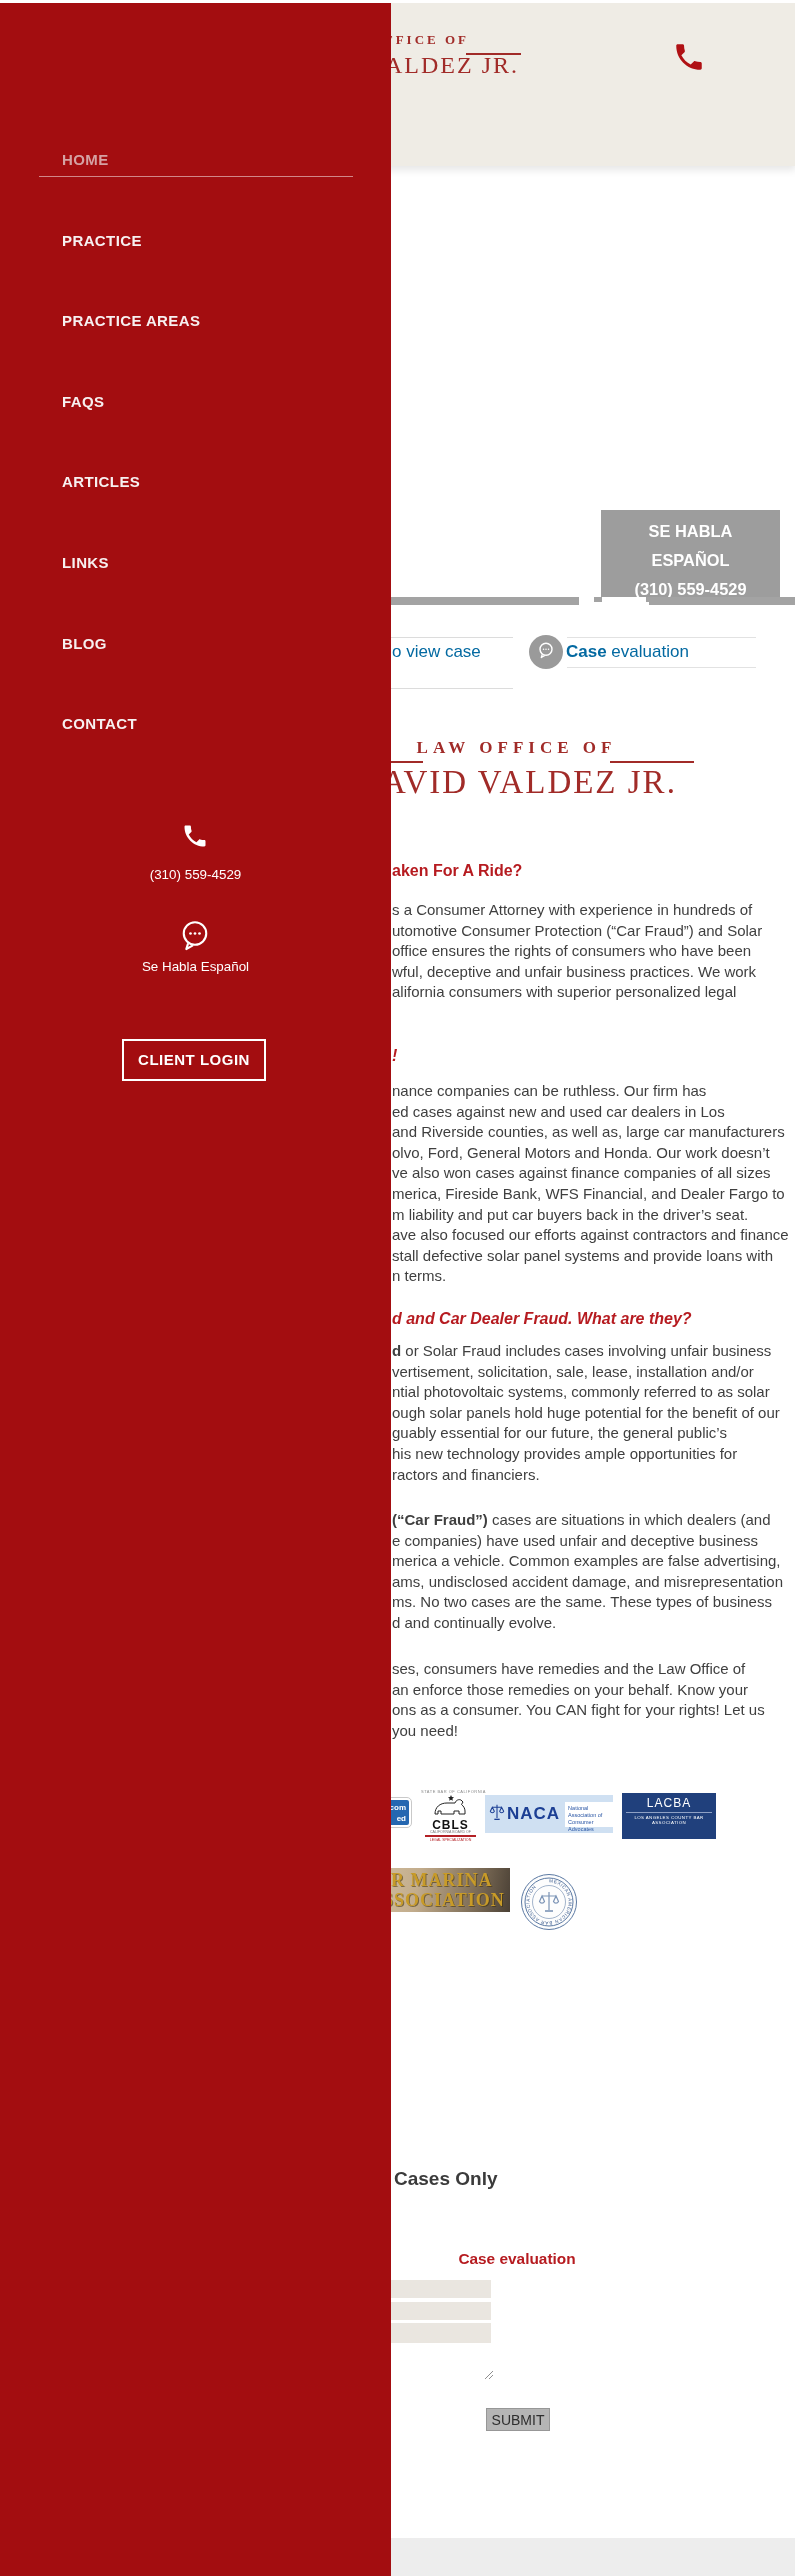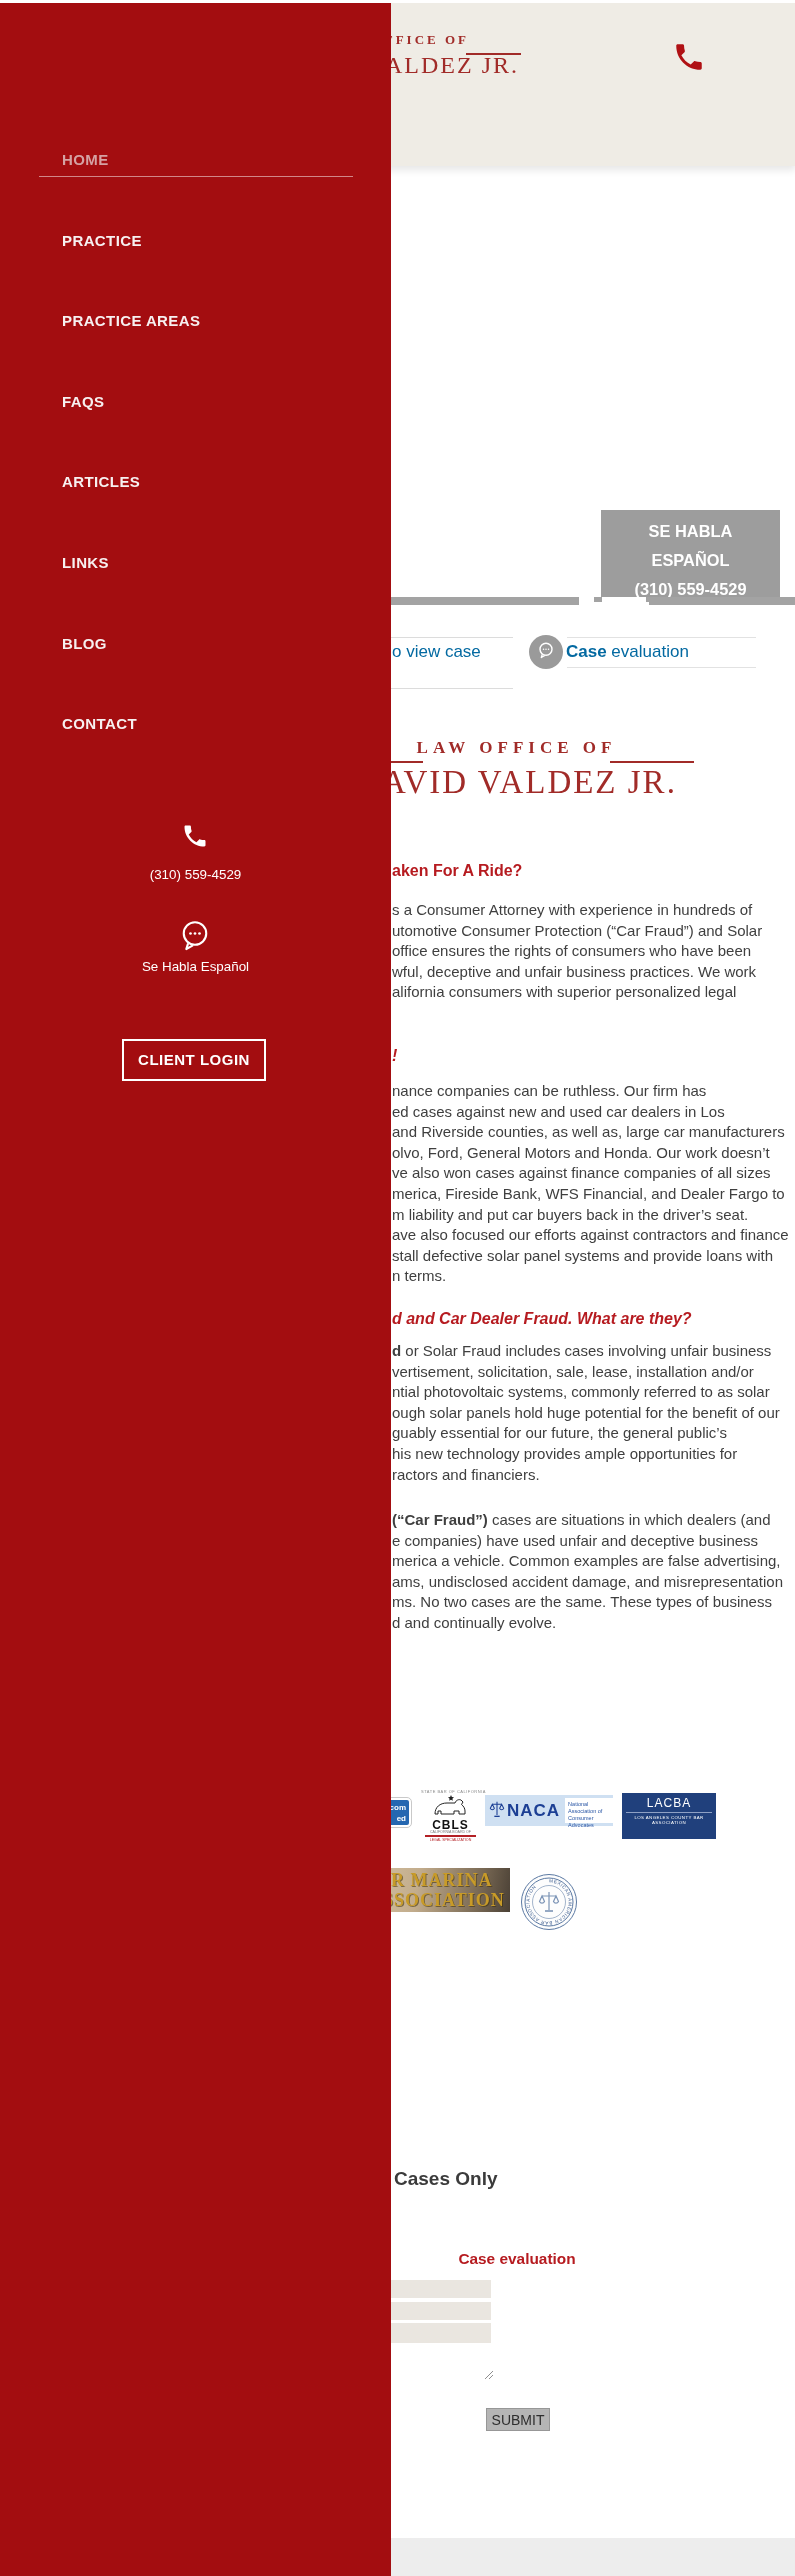--- a/index.html
+++ b/index.html
@@ -45,21 +45,21 @@
 
   
   .badge-lawyers { left:370px; top:1798px; width:41px; height:29px; background:#2567b1; border:2px solid #fff;
                    outline:1px solid #c9c9c9; border-radius:4px; color:#fff; font-weight:bold; font-size:8px;
                    text-align:right; padding:2px 3px 0 0; line-height:11px; }
   .badge-cbls { left:421px; top:1789px; width:59px; height:57px; background:#fff; text-align:center; }
   .cbls-arc { font-size:4px; color:#8a8a8a; letter-spacing:0.5px; white-space:nowrap; }
   .cbls-letters { font-size:12px; font-weight:900; color:#111; letter-spacing:1px; line-height:10px; }
   .cbls-sub { font-size:3.6px; color:#777; line-height:4px; }
   .cbls-redline { height:2px; background:#b32025; margin:1px 4px; }
-  .badge-naca { left:485px; top:1795px; width:128px; height:31px; background:#cfe0f2; display:flex; align-items:center; }
+  .badge-naca { left:485px; top:1795px; width:128px; height:38px; background:#cfe0f2; display:flex; align-items:center; }
   .naca-acr { font-size:17px; font-weight:bold; color:#1c3f94; letter-spacing:1px; padding-left:7px; }
   .naca-name { background:#fff; margin-left:5px; height:25px; padding:3px 3px 0 3px; font-size:5.5px;
                color:#2a56a5; line-height:7px; width:62px; }
   .badge-lacba { left:622px; top:1793px; width:94px; height:46px; background:#20407c; color:#fff; text-align:center; }
   .lacba-acr { font-size:12px; letter-spacing:1px; margin-top:3px; font-family:"Liberation Sans", sans-serif; }
   .lacba-name { font-size:4.4px; letter-spacing:0.4px; border-top:1px solid #8ea0c4; margin:2px 4px 0 4px; padding-top:2px; }
   .badge-marina { left:356px; top:1868px; width:154px; height:44px;
                   background:linear-gradient(100deg,#d8c7a8 0%,#c2ac8c 40%,#7a6a55 78%,#4a4035 100%);
                   overflow:hidden; font-family:"Liberation Serif", serif; font-weight:bold; color:#c89b28;
                   text-shadow:1px 1px 0 rgba(60,45,10,.55); }
@@ -171,20 +171,26 @@
       <div class="ln">his new technology provides ample opportunities for</div>
       <div class="ln">ractors and financiers.</div>
     </div>
   <div class="abs para" style="top:1510px;">
       <div class="ln"><b>(“Car Fraud”)</b> cases are situations in which dealers (and</div>
       <div class="ln">e companies) have used unfair and deceptive business</div>
       <div class="ln">merica a vehicle. Common examples are false advertising,</div>
       <div class="ln">ams, undisclosed accident damage, and misrepresentation</div>
       <div class="ln">ms. No two cases are the same. These types of business</div>
       <div class="ln">d and continually evolve.</div>
+    </div>
+  <div class="abs para" style="top:1659px;">
+      <div class="ln">ses, consumers have remedies and the Law Office of</div>
+      <div class="ln">an enforce those remedies on your behalf. Know your</div>
+      <div class="ln">ons as a consumer. You CAN fight for your rights! Let us</div>
+      <div class="ln">you need!</div>
     </div>
 
   <div class="abs badge-lawyers">
     <div>.com</div>
     <div>ed</div>
   </div>
 
   <div class="abs badge-cbls">
     <div class="cbls-arc">STATE BAR OF CALIFORNIA</div>
     <span>

